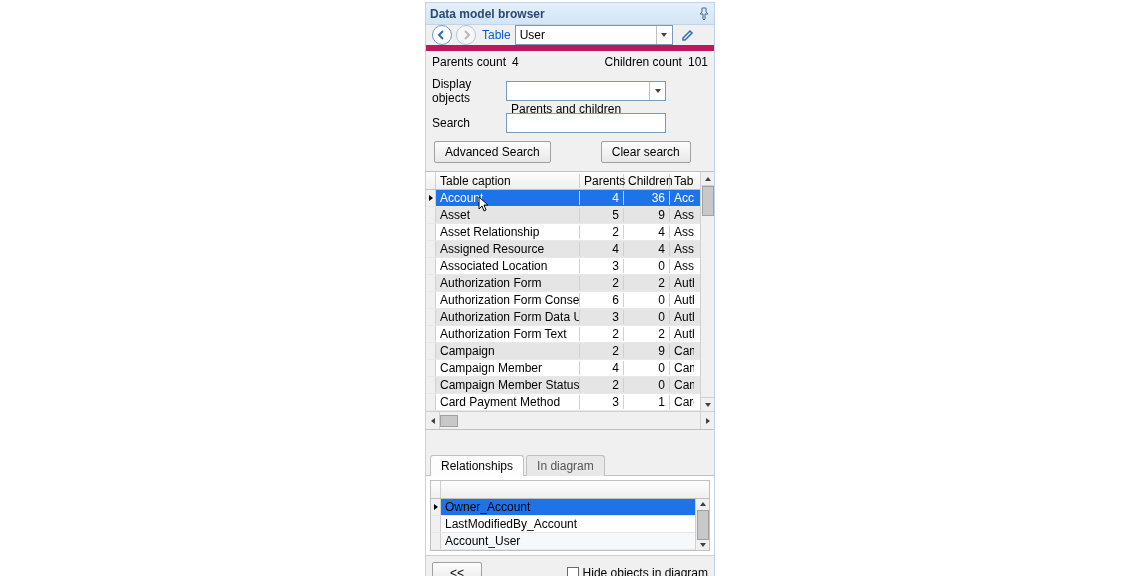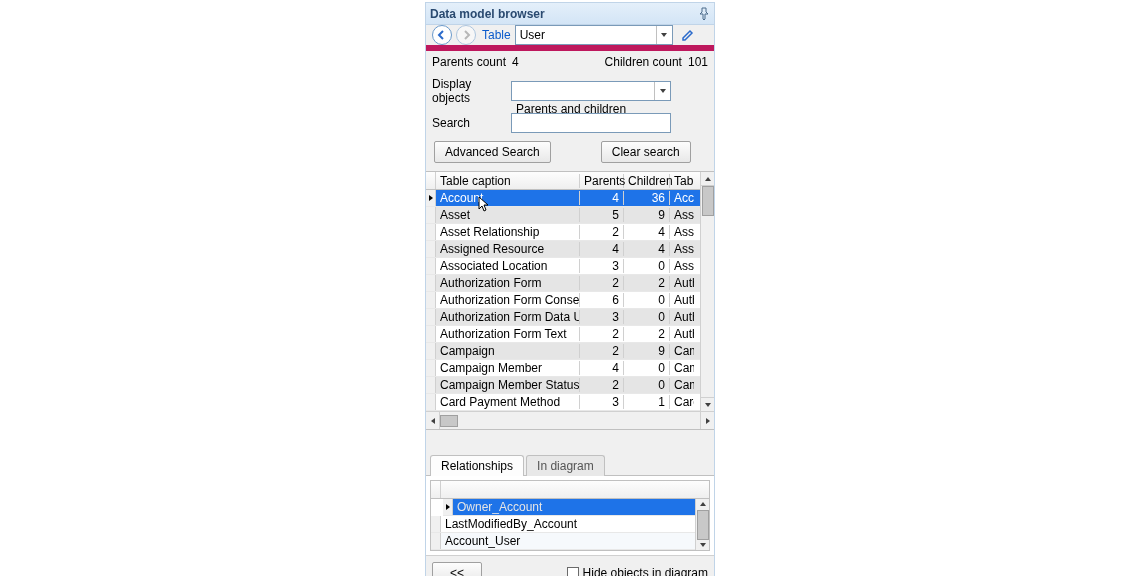--- a/index.html
+++ b/index.html
@@ -82,21 +82,20 @@
     display: flex;
     padding: 4px 6px;
     gap: 6px;
     background: #f0f0f0;
   }
   .meta-row .spacer { flex:1; }
 
   .form-row {
     display: flex;
     align-items: center;
-    gap: 5px;
     padding: 4px 6px;
     background: #f0f0f0;
   }
   .form-row .lab { width: 74px; }
   .textbox {
     border: 1px solid #7a9ab8;
     height: 20px;
     font: inherit;
     padding: 0 4px;
     background:#fff;
@@ -229,21 +228,21 @@
   .detail-head .col-gutter{ width:10px; border-right:1px solid #d0d0d0; height:100%; }
   .detail-head .col-cap { flex:1; padding-left:4px; }
   .detail-body .drow {
     display:flex;
     height:17px;
     align-items:center;
     border-bottom:1px solid #e8e8e8;
   }
   .detail-body .drow .col-gutter{ width:10px; background:#f0f0f0; border-right:1px solid #d0d0d0; height:100%; display:flex;align-items:center;justify-content:center;}
   .detail-body .drow .col-cap{ flex:1; padding-left:4px; overflow:hidden; white-space:nowrap;}
-  .detail-body .drow.selected{ background:#1e73e8; color:#e5e5e5;margin-left:12px; }
+  .detail-body .drow.selected{ background:#1e73e8; color:#000000; }
   .detail-body .drow.alt{ background:#f6f9fc; }
 
   .detail-vscroll {
     position:absolute; right:0; top:18px; bottom:0;
     width:14px; border-left:1px solid #d0d0d0; background:#f0f0f0;
     display:flex; flex-direction:column;
   }
   .detail-vscroll .arrow{height:14px;display:flex;align-items:center;justify-content:center;}
   .detail-vscroll .thumb{ background:#c8c8c8; border:1px solid #a0a0a0; width:12px; margin:0 auto; flex:0 0 30px;}
 

